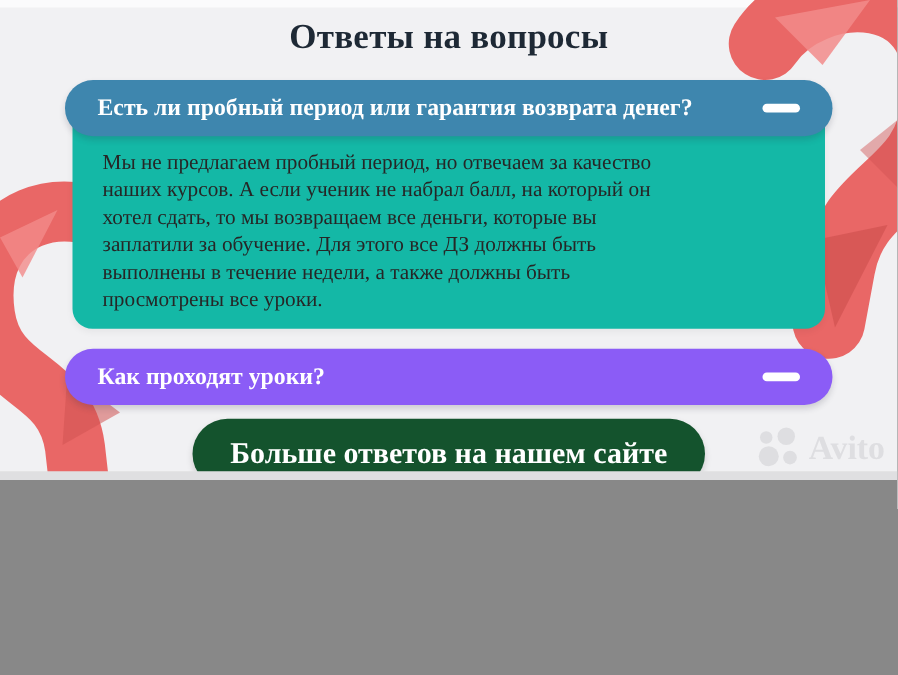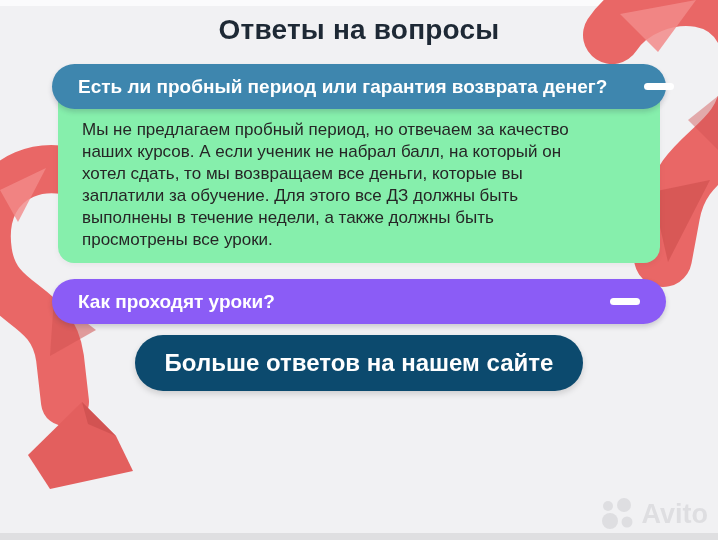--- a/index.html
+++ b/index.html
@@ -1,18 +1,18 @@
 <!DOCTYPE html>
 <html><head>
 <meta charset="utf-8">
 <style>
   html,body{margin:0;padding:0;background:#888;}
   .stage{
-    position:relative;width:718px;height:540px;overflow:hidden;
-    background:#f1f1f3;font-family:Liberation Sans, sans-serif;
+    position:relative;width:718px;height:384px;overflow:hidden;
+    background:#f1f1f3;font-family:Liberation Serif, serif;
   }
   .top-strip{position:absolute;top:0;left:0;width:100%;height:6px;background:#fbfbfc;z-index:0;}
   .bottom-strip{position:absolute;bottom:0;left:0;width:100%;height:7px;background:#dfdfe1;z-index:3;}
   .bg-decor{position:absolute;top:0;left:0;width:718px;height:540px;z-index:0;pointer-events:none;}
 
   .content{position:relative;z-index:1;}
   h1.page-title{
     margin:14px 0 0;text-align:center;font-size:28px;font-weight:bold;
     color:#1e2935;letter-spacing:.2px;
   }
@@ -23,30 +23,30 @@
     display:flex;align-items:center;justify-content:space-between;
     padding:0 26px;box-shadow:0 3px 5px rgba(40,40,60,.18);cursor:pointer;gap:25px;
   }
   .faq-header.blue{background:#3e86ae;}
   .faq-header.red{background:#8b5cf6;}
   .faq-question{
     color:#ffffff;font-weight:bold;font-size:19px;white-space:nowrap;
   }
   .minus-bar{display:inline-block;width:30px;height:7px;border-radius:4px;background:#ffffff;flex:0 0 auto;margin-left:12px;}
   .faq-card{
-    position:relative;z-index:1;margin:-24px 6px 0;background:#86efac;
+    position:relative;z-index:1;margin:-24px 6px 0;background:#14b8a6;
     border-radius:16px;padding:34px 24px 12px;box-shadow:0 2px 6px rgba(0,0,0,.05);
   }
   .faq-answer{
     margin:0;font-size:17px;line-height:22px;color:#262626;white-space:pre-line;
   }
   .cta-button{
     position:relative;z-index:2;margin:11px auto 0;width:fit-content;
     height:56px;line-height:56px;padding:0 30px;border-radius:28px;
-    background:#0c4a6e;color:#ffffff;font-weight:bold;font-size:24px;
+    background:#14532d;color:#ffffff;font-weight:bold;font-size:24px;
     text-align:center;box-shadow:0 3px 6px rgba(0,0,0,.15);cursor:pointer;
   }
   .watermark{
     position:absolute;right:10px;bottom:8px;z-index:2;display:flex;align-items:center;gap:6px;
     color:#dedee1;font-weight:bold;font-size:27px;
   }
 </style>
 </head>
 <body>
 

